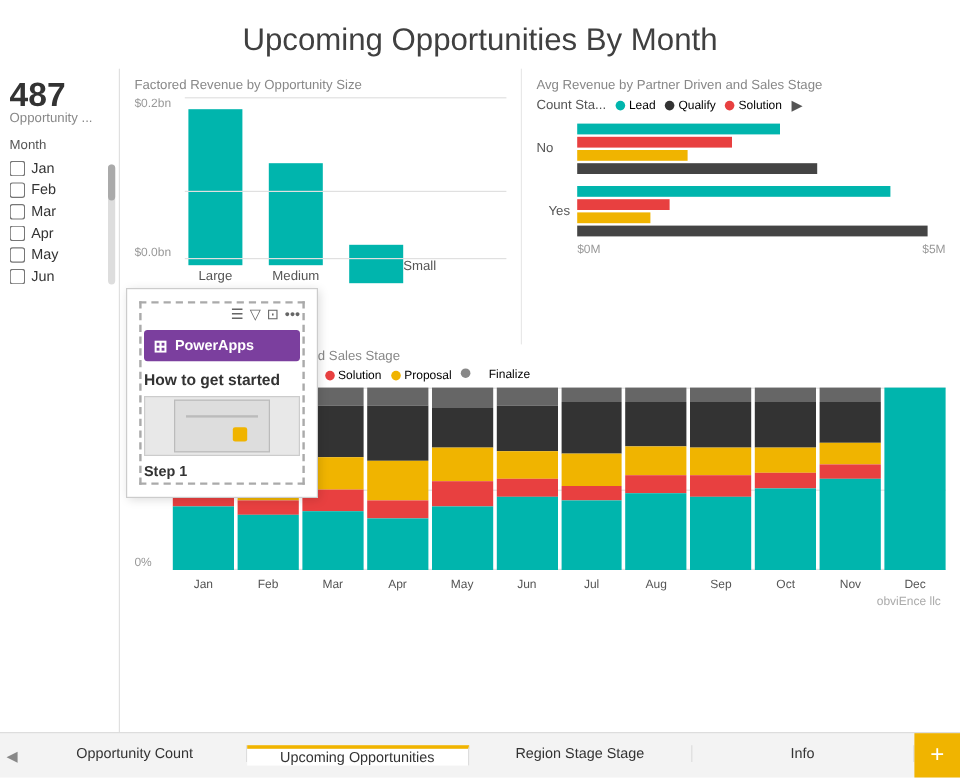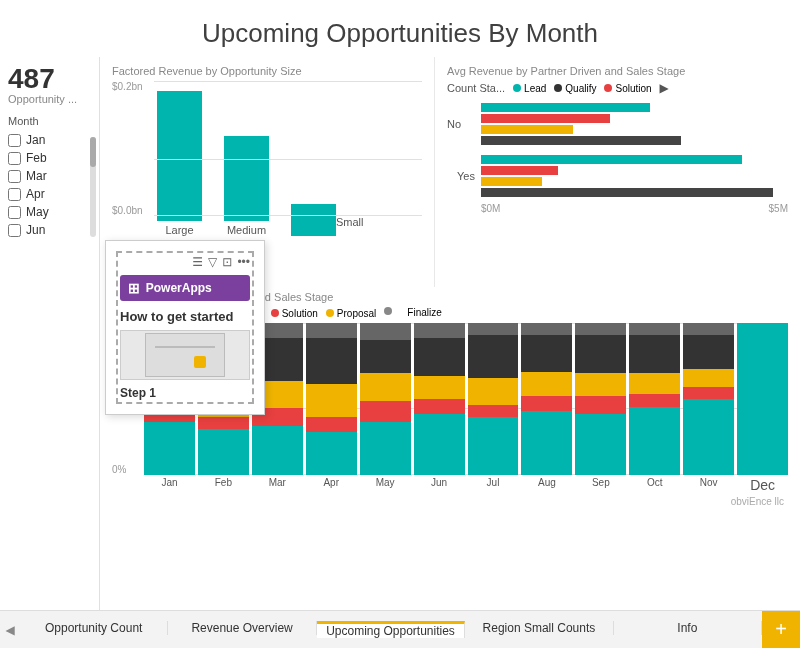--- a/index.html
+++ b/index.html
@@ -312,21 +312,21 @@
               <div style="flex: 1 1 0%; text-align: center; font-size: 10px; color: rgb(85, 85, 85);">Feb</div>
               <div style="flex: 1 1 0%; text-align: center; font-size: 10px; color: rgb(85, 85, 85);">Mar</div>
               <div style="flex: 1 1 0%; text-align: center; font-size: 10px; color: rgb(85, 85, 85);">Apr</div>
               <div style="flex: 1 1 0%; text-align: center; font-size: 10px; color: rgb(85, 85, 85);">May</div>
               <div style="flex: 1 1 0%; text-align: center; font-size: 10px; color: rgb(85, 85, 85);">Jun</div>
               <div style="flex: 1 1 0%; text-align: center; font-size: 10px; color: rgb(85, 85, 85);">Jul</div>
               <div style="flex: 1 1 0%; text-align: center; font-size: 10px; color: rgb(85, 85, 85);">Aug</div>
               <div style="flex: 1 1 0%; text-align: center; font-size: 10px; color: rgb(85, 85, 85);">Sep</div>
               <div style="flex: 1 1 0%; text-align: center; font-size: 10px; color: rgb(85, 85, 85);">Oct</div>
               <div style="flex: 1 1 0%; text-align: center; font-size: 10px; color: rgb(85, 85, 85);">Nov</div>
-              <div style="flex: 1 1 0%; text-align: center; font-size: 14px; color: rgb(85, 85, 85);">Dec</div>
+              <div style="flex: 1 1 0%; text-align: center; font-size: 10px; color: rgb(85, 85, 85);">Dec</div>
             </div>
         </div>
 
         <div class="branding" style="text-align:right;font-size:10px;color:#aaa;margin-top:2px;">obviEnce llc</div>
       </div>
     </div>
   </div>
 
   <div class="powerapps-popup">
     <div class="popup-dashed-border">
@@ -348,20 +348,19 @@
         </div>
       </div>
       <div class="popup-step">Step 1</div>
     </div>
   </div>
 
   <div class="tab-bar">
     <div class="tab-nav-btn">◀</div>
     <div id="tab-list" style="display:flex;flex:1;">
         <div class="tab">Opportunity Count</div>
-        <div class="tab">Revenue Overview</div>
         <div class="tab active">Upcoming Opportunities</div>
-        <div class="tab">Region Small Counts</div>
+        <div class="tab">Region Stage Stage</div>
         <div class="tab">Info</div>
       </div>
     <div class="tab-add">+</div>
   </div>
 </div>
 
 </body></html>

